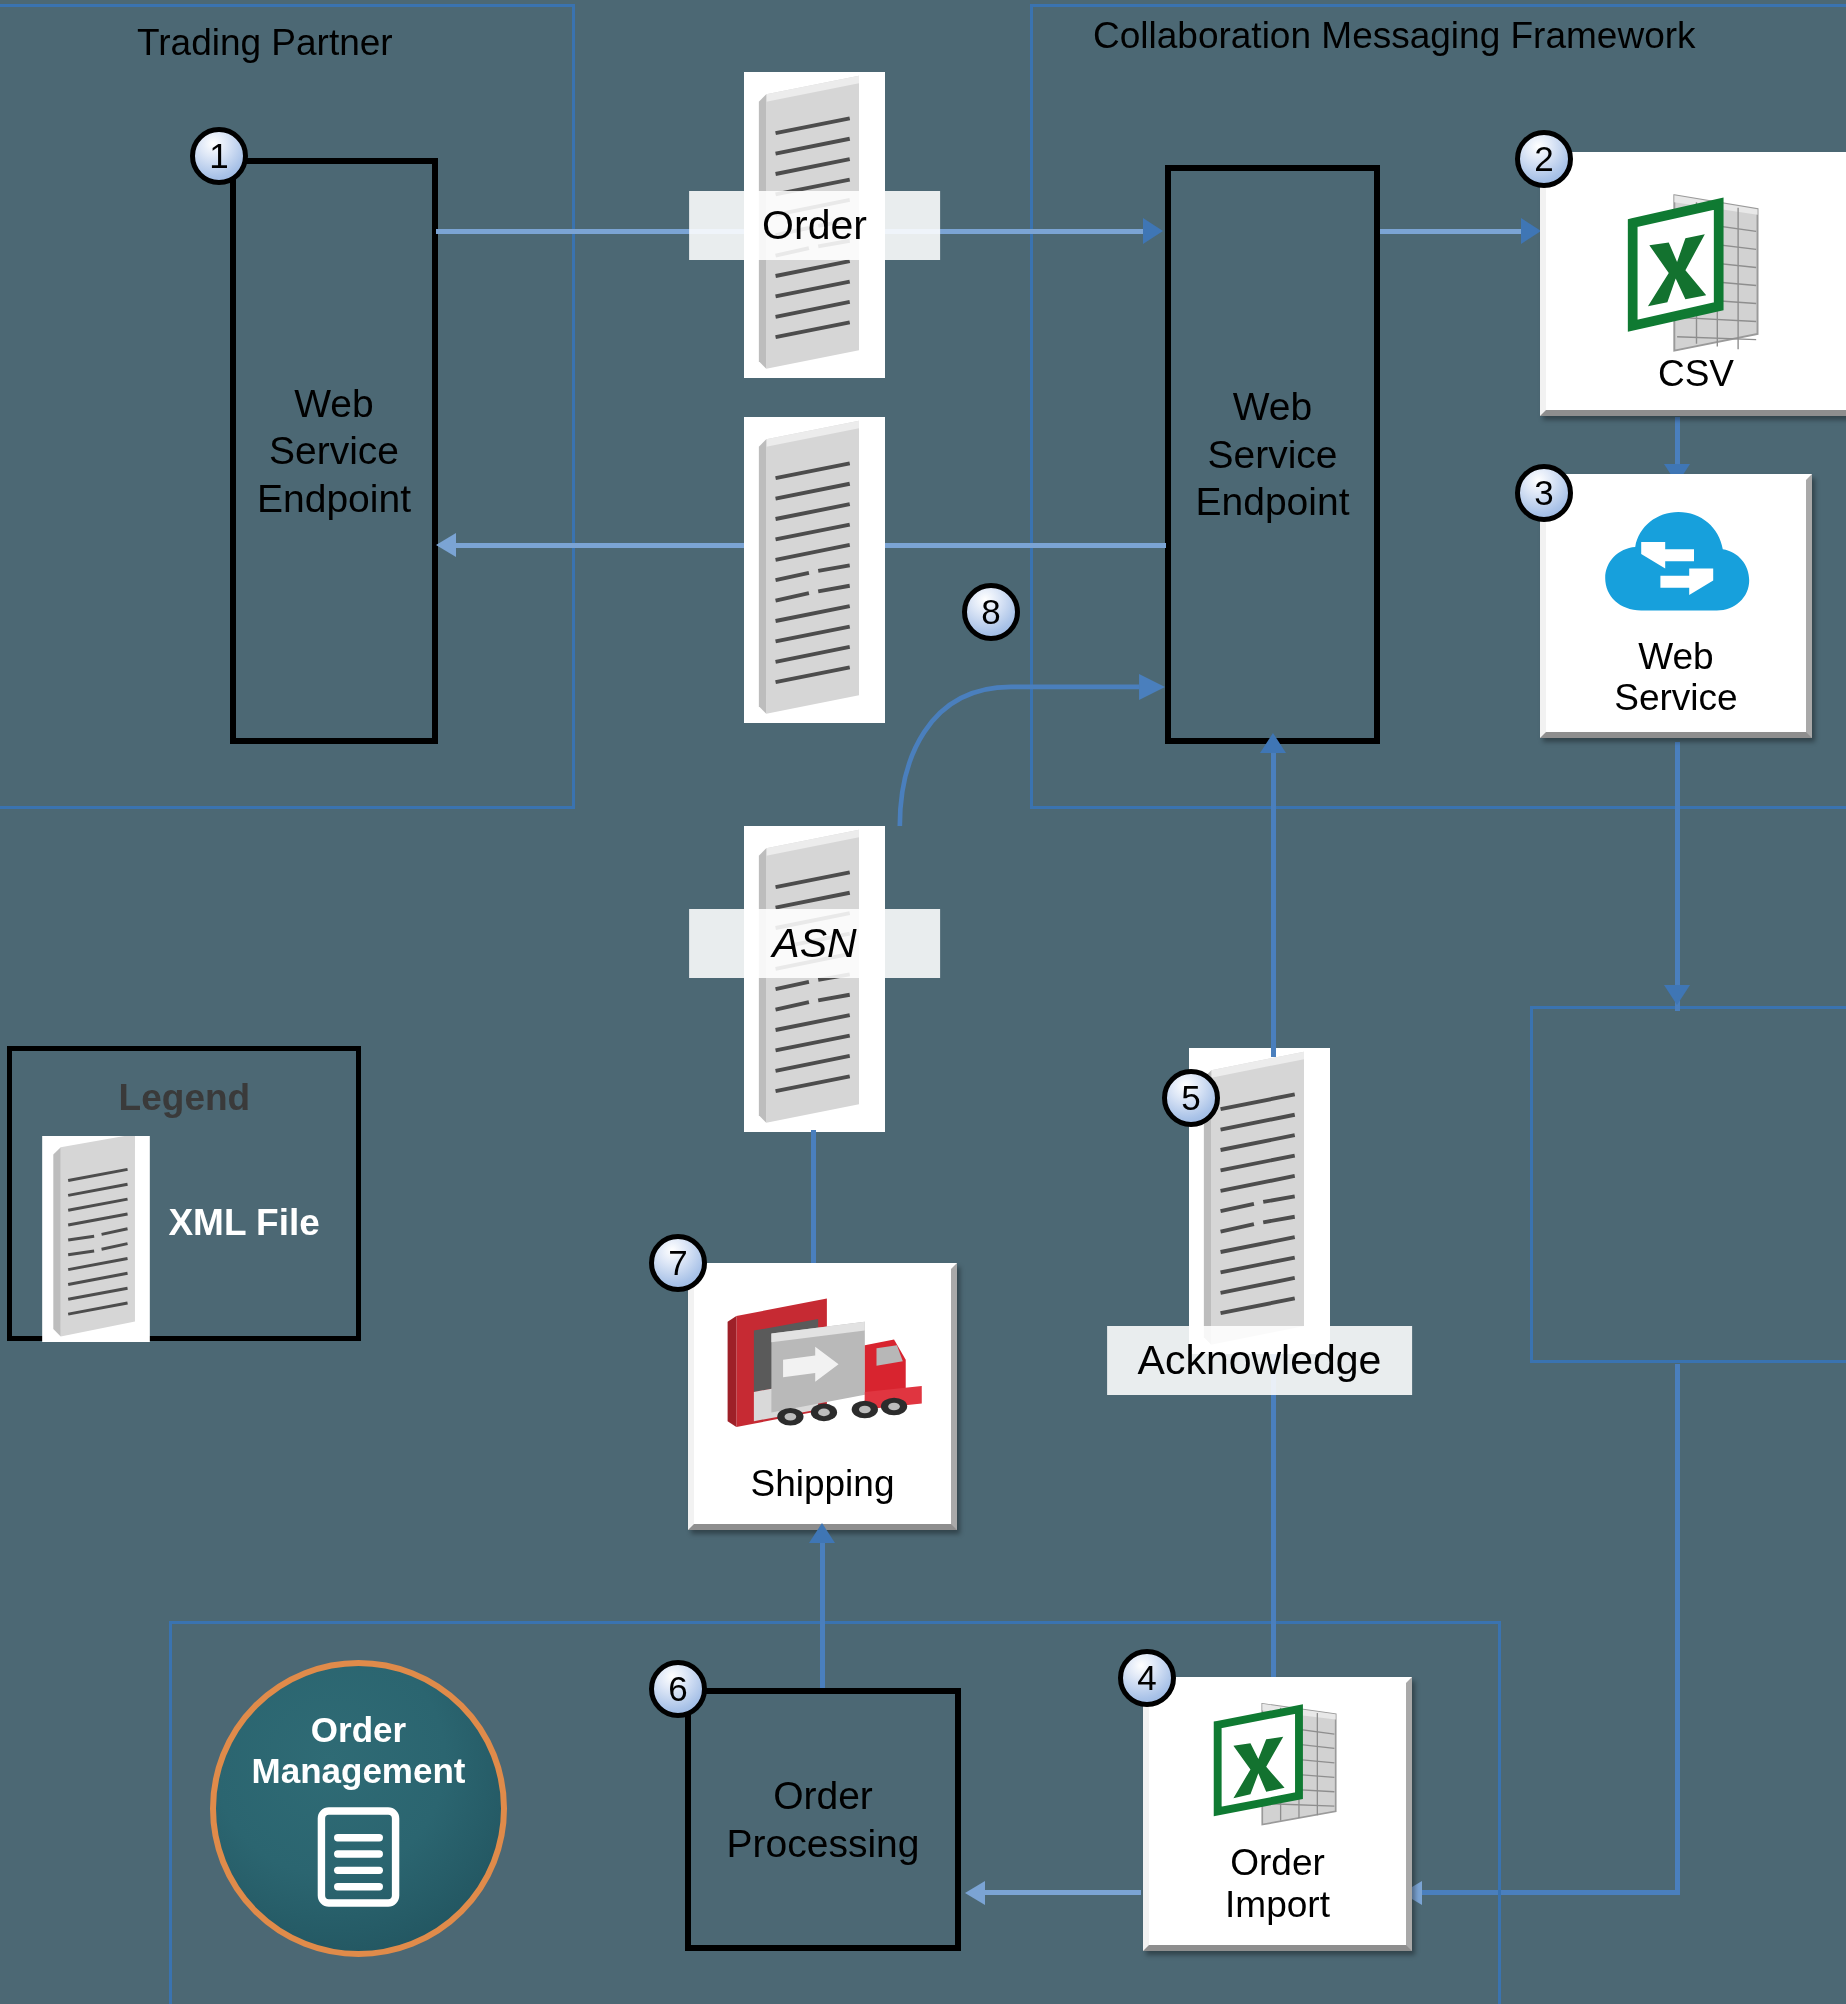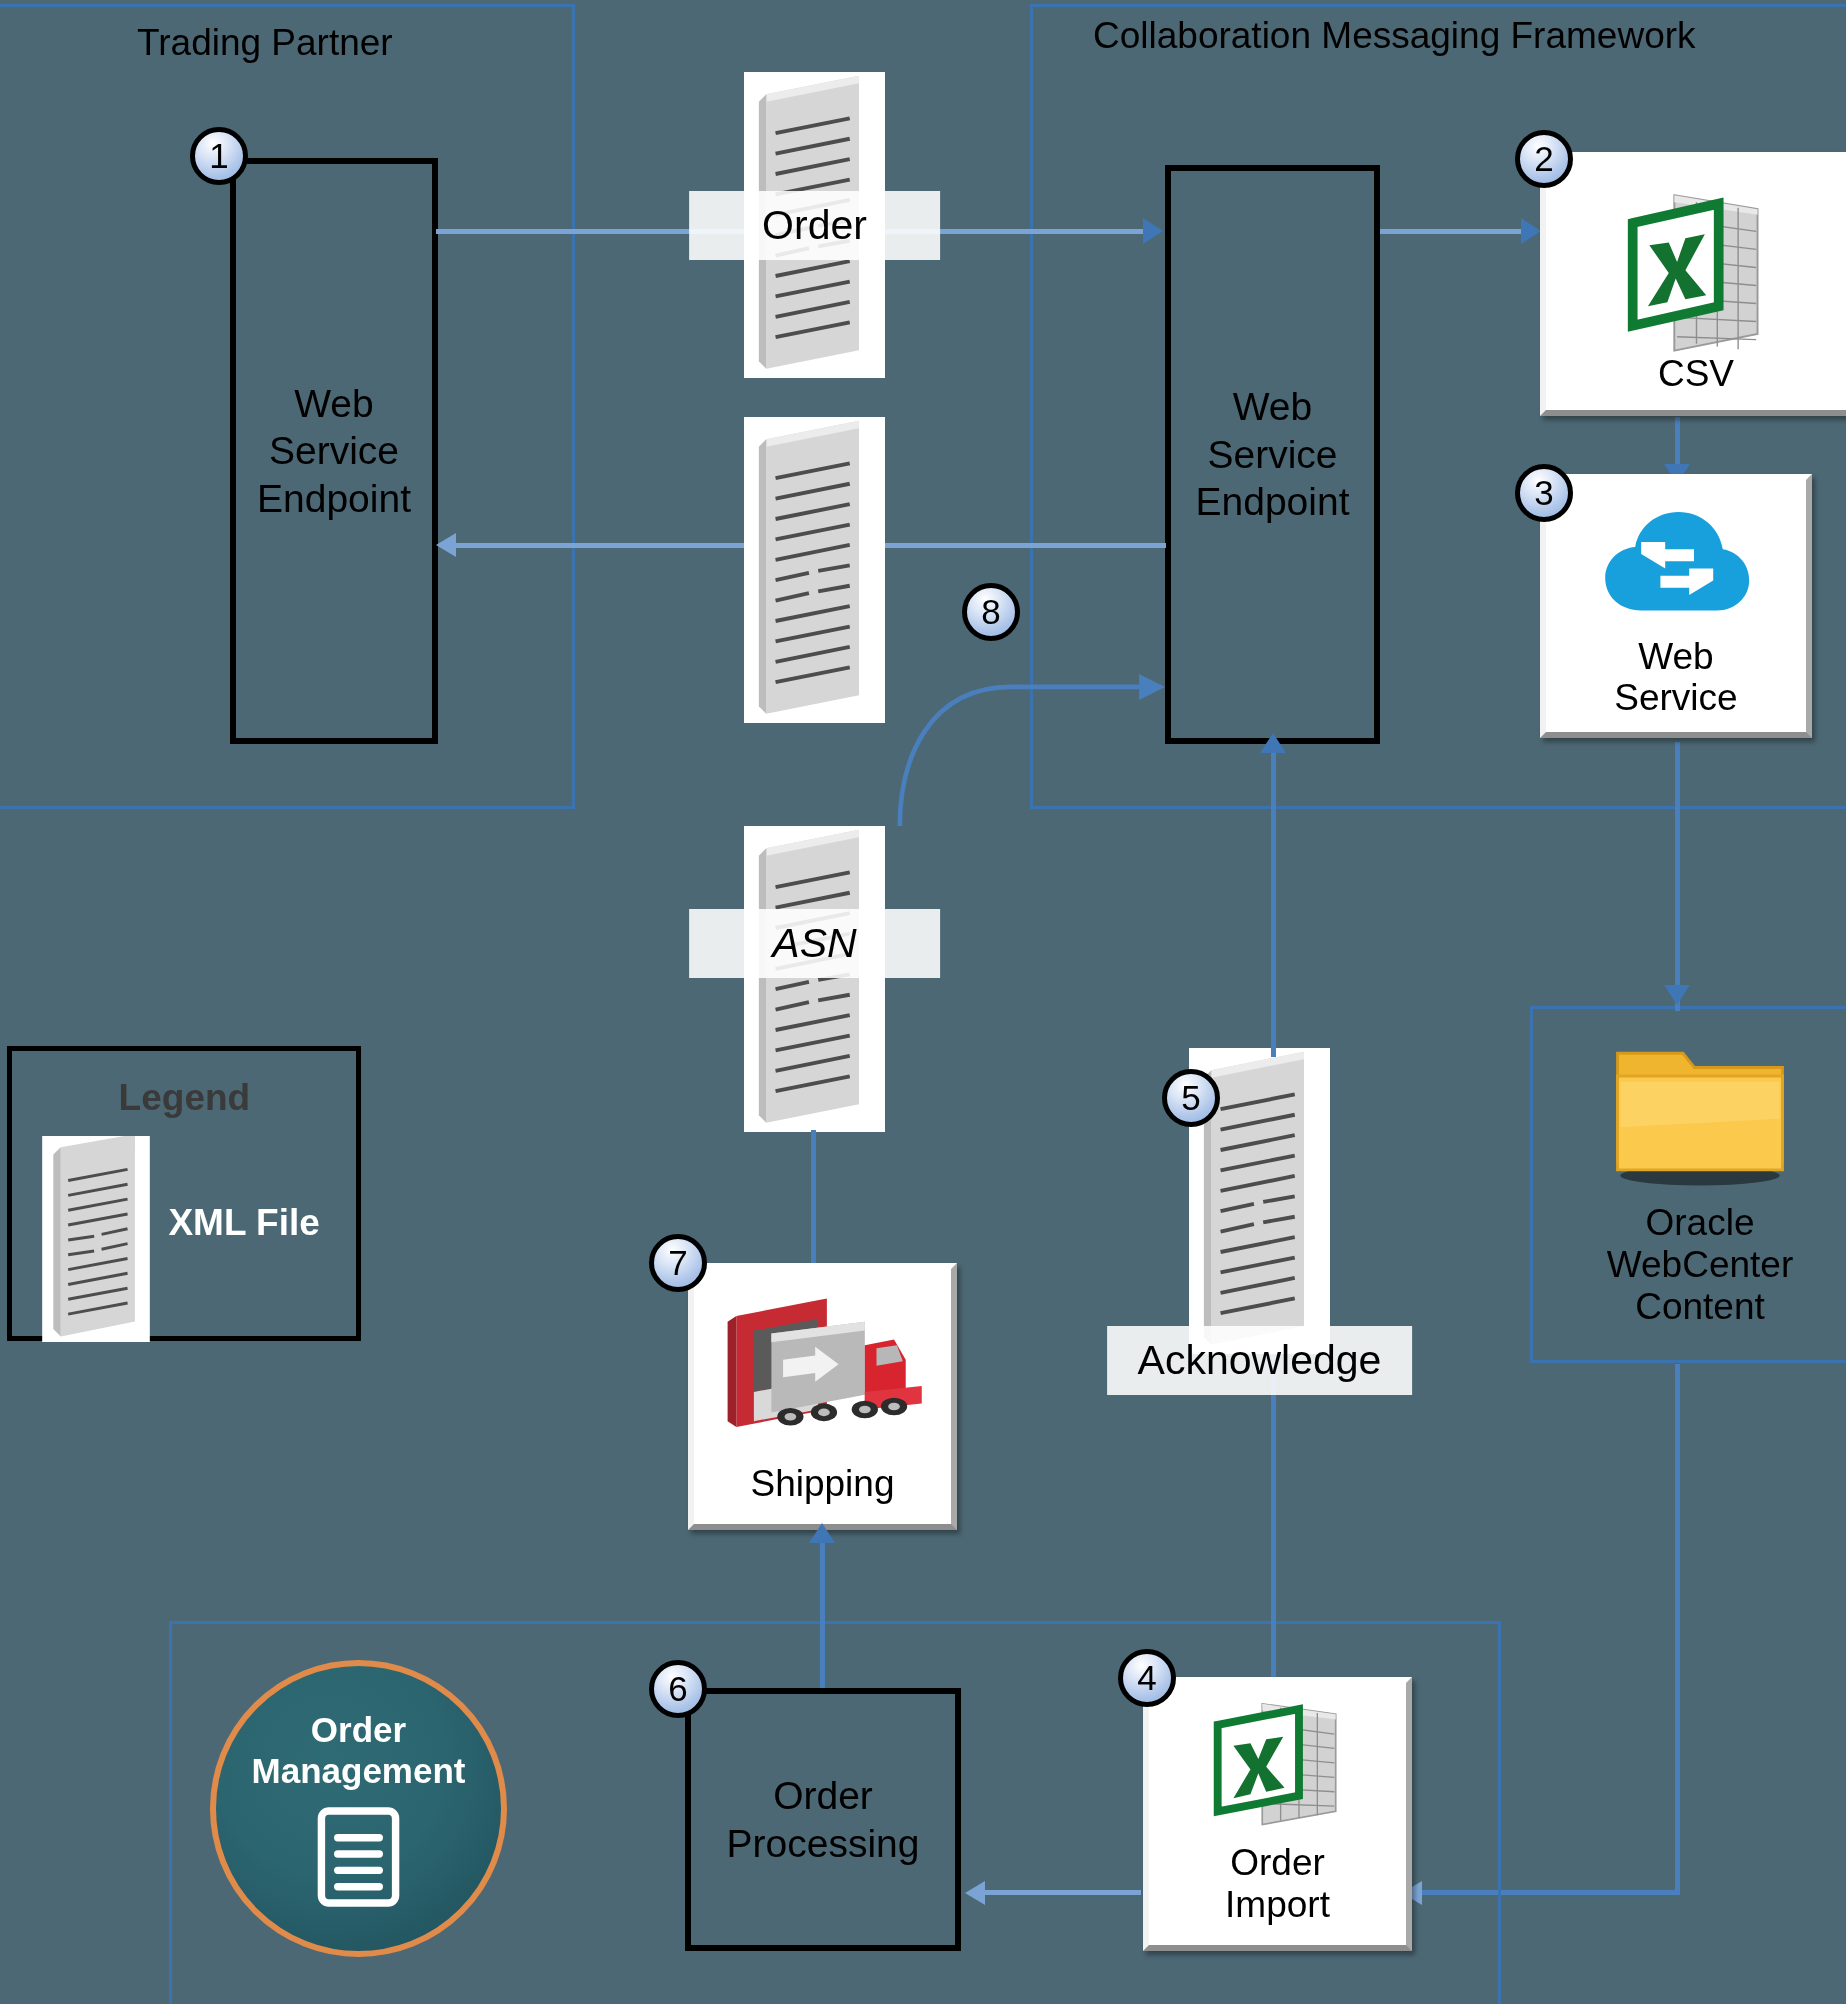--- a/index.html
+++ b/index.html
@@ -139,34 +139,20 @@
     <svg width="156" height="117" viewBox="0 0 130 96">
       <path d="M36,88 C18,88 6,76 6,61 C6,47 17,36 31,35 C34,18 49,6 67,6 C86,6 101,19 104,37 C117,39 126,50 126,63 C126,77 114,88 99,88 Z" fill="#17a0dc"></path>
       <polygon points="36,41 36,31 56,31 56,37 80,37 80,47 56,47 56,53" fill="#ffffff"></polygon>
       <polygon points="96,63 96,53 76,53 76,59 52,59 52,69 76,69 76,75" fill="#ffffff"></polygon>
     </svg>
     <div class="tlabel" style="margin-top:15px;">Web</div>
     <div class="tlabel">Service</div>
   </div>
   <div class="step" style="left:1515px;top:464px;">3</div>
 
-  <div style="position:absolute;left:1577px;top:1039px;width:246px;height:315px;
-              display:flex;flex-direction:column;align-items:center;">
-    <svg width="182" height="148" viewBox="0 0 128 104">
-      <ellipse cx="64" cy="96" rx="56" ry="7" fill="#000" opacity=".45"></ellipse>
-      <path d="M6,10 L52,10 L60,20 L122,20 L122,86 L6,86 Z" fill="#f0b52e" stroke="#d79a18" stroke-width="2"></path>
-      <path d="M6,26 L122,26 L122,92 L6,92 Z" fill="#fbc94c" stroke="#e0a523" stroke-width="2"></path>
-      <path d="M8,30 L120,30 L120,56 L8,62 Z" fill="#fcd469" opacity=".75"></path>
-    </svg>
-    <div class="tlabel" style="color:#000;font-size:37px;line-height:1.14;text-align:center;margin-top:15px;">
-      <div>Oracle</div>
-      <div>WebCenter</div>
-      <div>Content</div>
-    </div>
-  </div>
 
   <div class="doc" style="left:744px;top:72px;width:141px;height:306px;">
     <div class="docwrap"></div>
     <svg width="141" height="306" viewBox="0 0 76 165" style="position:absolute;left:0;top:0;">
       <polygon points="12,12 62,2 62,150 12,160" fill="#d6d6d6"></polygon>
       <polygon points="12,12 62,2 62,6 12,16" fill="#ececec"></polygon>
       <polygon points="8,16 12,12 12,160 8,156" fill="#bdbdbd"></polygon>
       <g stroke="#4d4d4d" stroke-width="2.1" fill="none">
         <line x1="17" y1="33" x2="57" y2="25"></line>
           <line x1="17" y1="44" x2="57" y2="36"></line>

